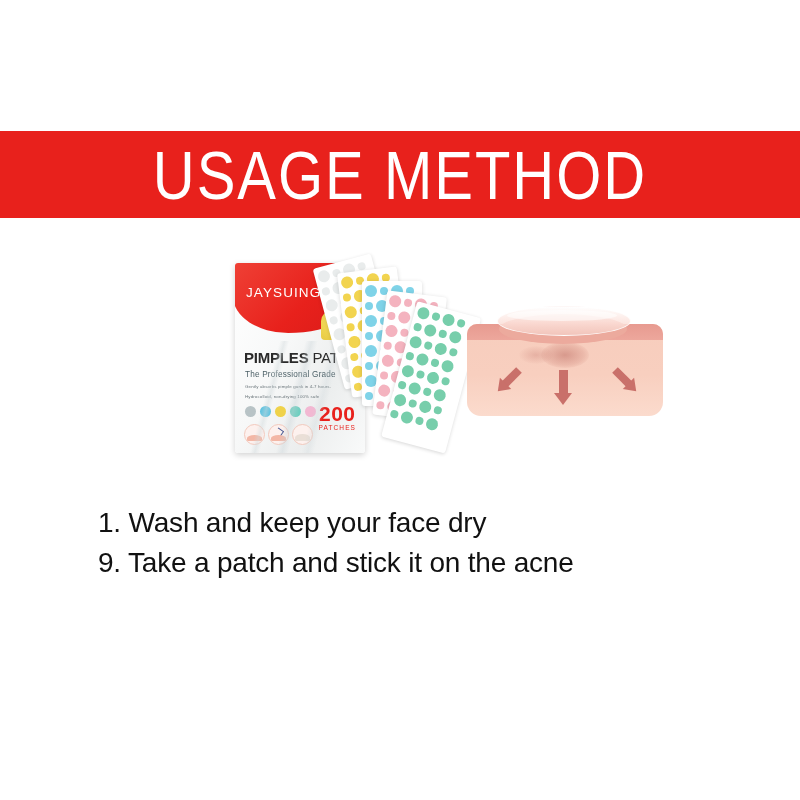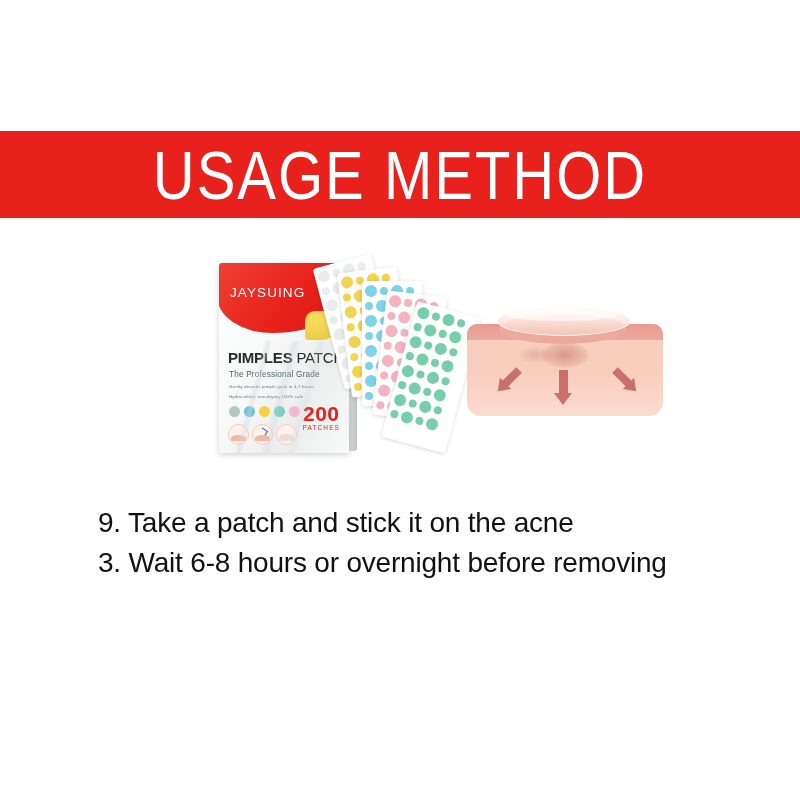--- a/index.html
+++ b/index.html
@@ -58,21 +58,21 @@
     position: absolute;
     right: -8px;
     top: 6px;
     width: 12px;
     height: 182px;
     background: linear-gradient(90deg,#e4e6e6 0%, #cfd3d3 60%, #bcc0c0 100%);
     border-radius: 0 3px 3px 0;
   }
   .box-face {
     position: absolute;
-    left: 0;
+    left: 16px;
     top: 0;
     width: 130px;
     height: 190px;
     background: linear-gradient(118deg,#ffffff 0%,#f7f8f8 42%,#eceeee 70%,#f9fafa 100%);
     border-radius: 3px;
     box-shadow: 0 2px 6px rgba(0,0,0,.18);
     overflow: hidden;
   }
   .box-red {
     position: absolute;
@@ -693,15 +693,15 @@
         <div class="head"></div>
     </div>
     <div class="arrow arr-r">
       <div class="shaft"></div>
         <div class="head"></div>
     </div>
   </div>
 </div>
 
 <div class="steps">
+  <div class="step-line">1. Wash and keep your face dry</div>
   <div class="step-line">9. Take a patch and stick it on the acne</div>
-  <div class="step-line">3. Wait 6-8 hours or overnight before removing</div>
 </div>
 
 </body></html>

